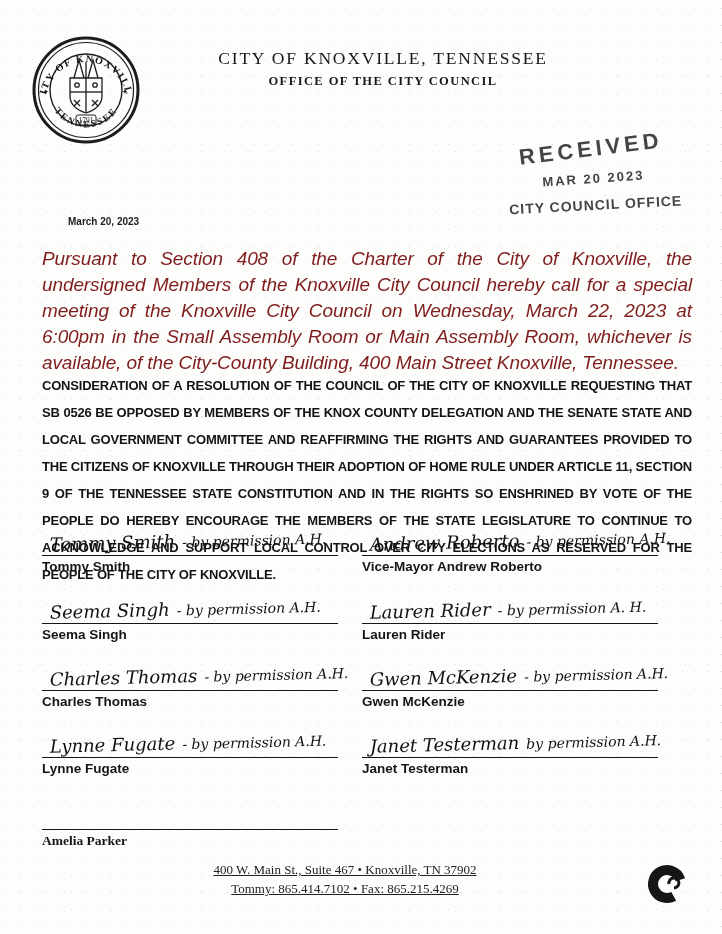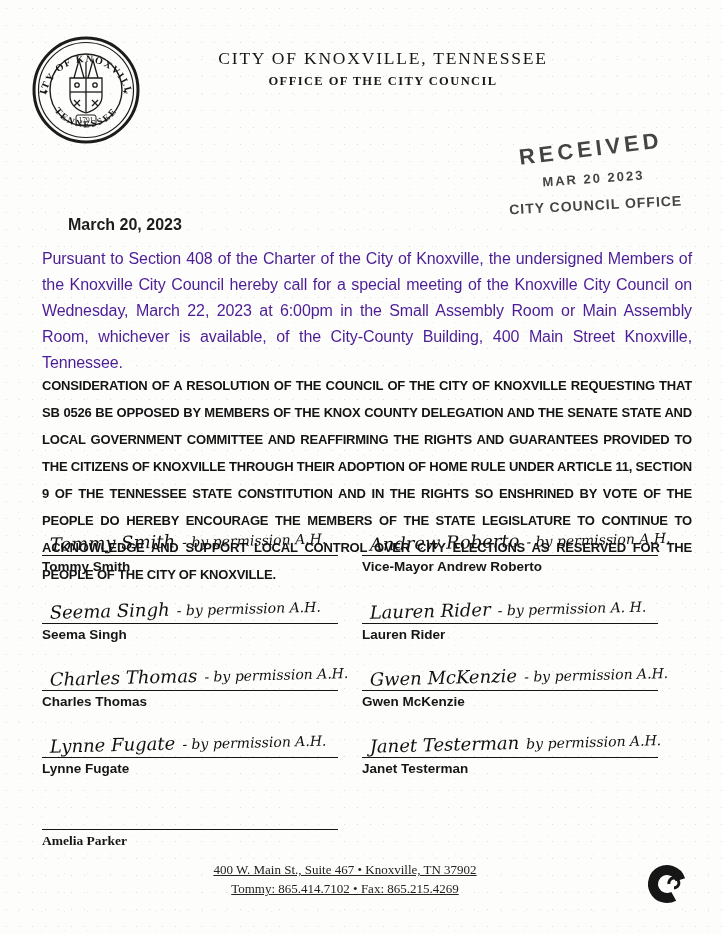--- a/index.html
+++ b/index.html
@@ -29,25 +29,25 @@
     font-family:"Liberation Serif", serif; font-weight:bold; font-size:12.5px;
     letter-spacing:1.4px; color:#191919; text-align:center; width:460px; margin-top:4px;
   }
 
   
   .stamp { width:200px; text-align:center; transform:rotate(-5deg); color:rgba(42,42,42,.88); }
   .stamp .l1 { font-size:22px; font-weight:bold; letter-spacing:4px; transform:rotate(-2deg); }
   .stamp .l2 { font-size:13px; font-weight:bold; letter-spacing:2px; margin-top:9px; transform:rotate(1deg); }
   .stamp .l3 { font-size:14px; font-weight:bold; letter-spacing:1px; margin-top:11px; transform:rotate(2deg); white-space:nowrap; }
 
-  .date-line { font-size:16px; font-weight:bold;padding-left:26px; }
+  .date-line { font-size:10px; font-weight:bold;padding-left:26px; }
 
   .body-par {
-    width:650px; font-size:16px; line-height:26px; text-align:justify;
-    letter-spacing:-0.1px; color:#4c1d95;
+    width:650px; font-size:19px; line-height:26px; text-align:justify;
+    letter-spacing:-0.1px; color:#7f1d1d;font-style:italic;
   }
   .purpose-h {
     width:650px; text-align:center; font-size:13.5px; font-weight:bold;
     text-decoration:underline; color:#141414;
   }
   .purpose-par {
     width:650px; font-size:13px; font-weight:bold; line-height:27px;
     text-align:justify; letter-spacing:-0.2px; color:#141414;
   }
 

